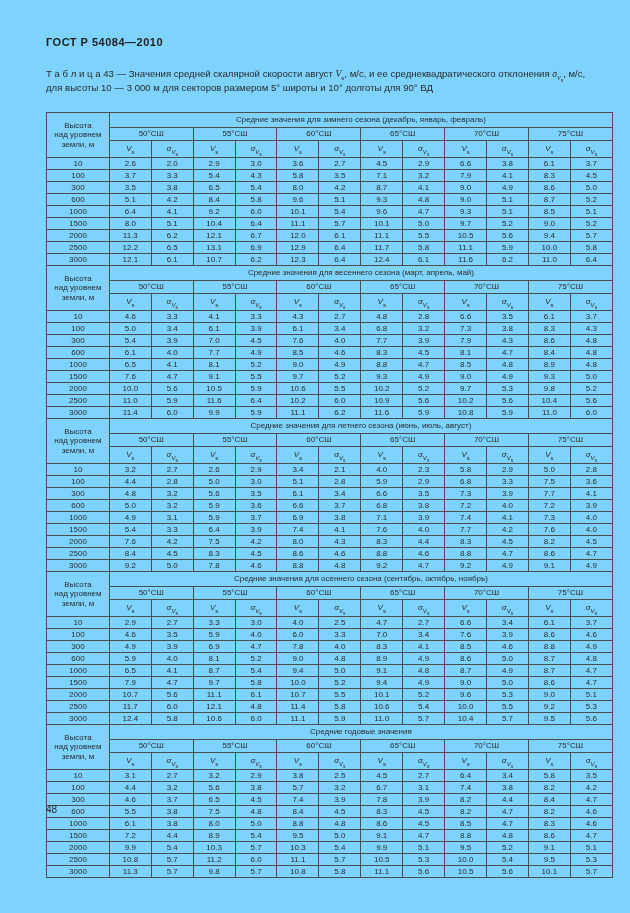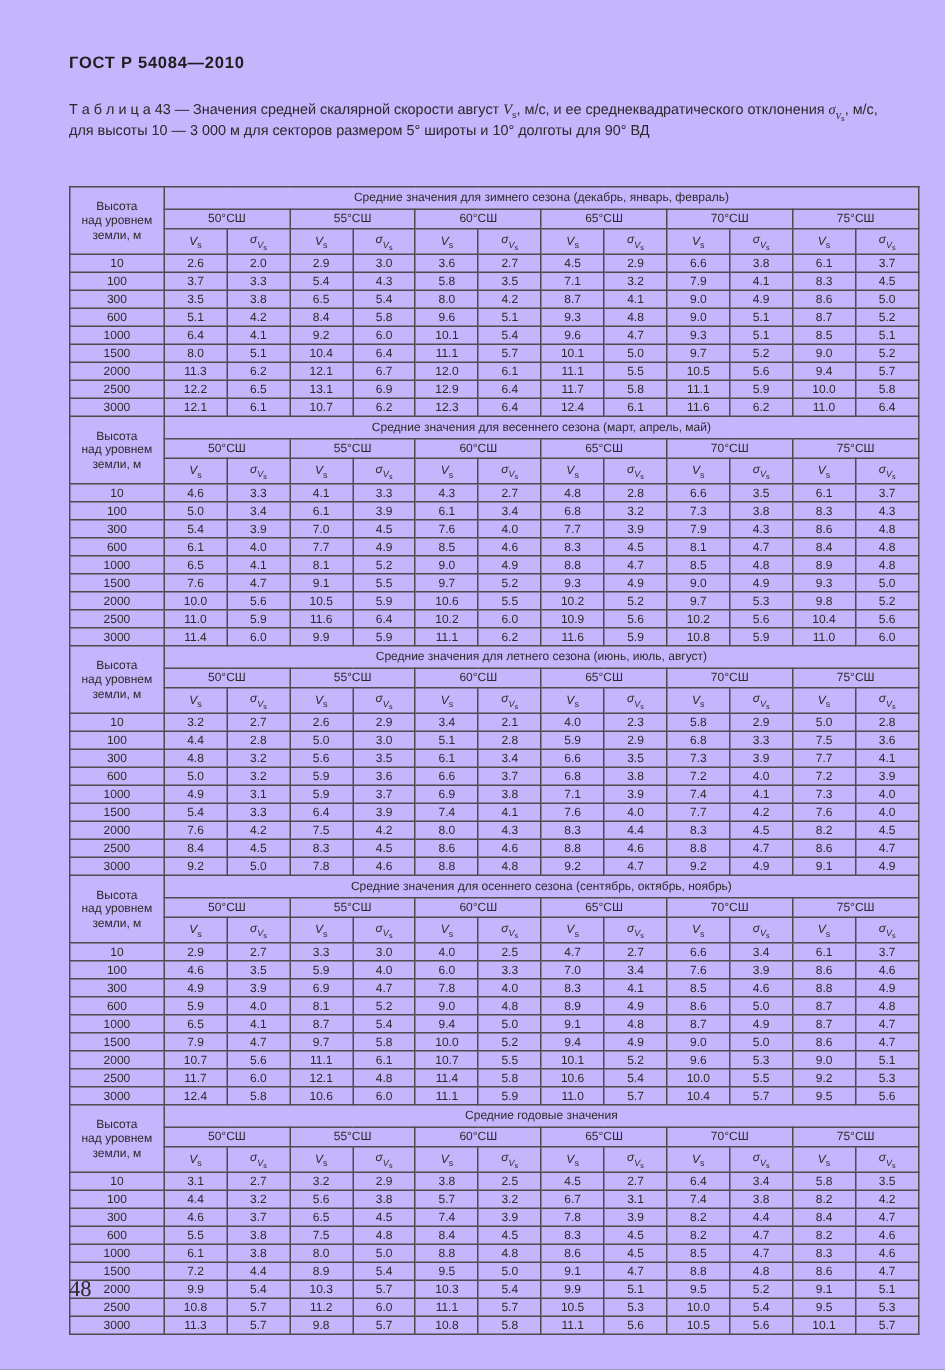--- a/index.html
+++ b/index.html
@@ -1,47 +1,47 @@
 <!DOCTYPE html>
 <html><head>
 <meta charset="utf-8">
 <style>
   html,body { margin:0; padding:0; background:#888; }
   .page {
-    position:relative; width:630px; height:913px; background:#c4b5fd;
+    position:relative; width:630px; height:913px; background:#7dd3fc;
     font-family:"Liberation Sans", sans-serif; color:#262626; overflow:hidden;
     margin:0 auto;
   }
   .doc-header {
     position:absolute; left:46px; top:36px;
     font-size:11px; font-weight:bold; letter-spacing:0.5px; color:#1e1e1e;
   }
   .caption {
     position:absolute; left:46px; top:67px; width:545px; margin:0;
     font-size:9.6px; line-height:1.5; color:#2a2a2a;
   }
   .caption i, .sym i { font-family:"Liberation Serif", serif; font-style:italic; }
   .caption sub, table sub { font-size:6px; line-height:0; }
   .ss { font-size:4.8px; vertical-align:-1.5px; }
   table.wind {
-    position:absolute; left:46px; top:124px; width:567px;
+    position:absolute; left:46px; top:112px; width:567px;
     border-collapse:collapse; table-layout:fixed;
   }
   table.wind td {
     border:1px solid #4d4d4d; padding:0; text-align:center; vertical-align:middle;
     font-size:8px; color:#2b2b2b; line-height:1.15; overflow:hidden;
   }
   .hcol  { font-size:7.6px; line-height:1.3; }
   .stitle{ font-size:8px; }
   .r-title td { height:14px; }
   .r-lat  td  { height:12px; }
   .r-sym  td  { height:16px; }
   .r-data td  { height:11px; }
   .page-number {
-    position:absolute; left:46px; top:852px; font-size:15px; color:#2a2a2a;font-family:Liberation Serif, serif;
+    position:absolute; left:46px; top:804px; font-size:10px; color:#2a2a2a;
   }
 </style>
 </head>
 <body>
 
 <div class="page">
 
   <div class="doc-header">ГОСТ Р 54084—2010</div>
 
   <p class="caption"><span>Т а б л и ц а 43 — </span><span>Значения средней скалярной скорости август </span><span class="sym"><i>V</i><sub>s</sub></span><span>, м/с, и ее среднеквадратического отклонения </span><span class="sym"><i>σ</i><sub><i>V</i><span class="ss">s</span></sub></span><span>, м/с, для высоты 10 — 3 000 м для секторов размером 5° широты и 10° долготы для 90° ВД</span></p>

